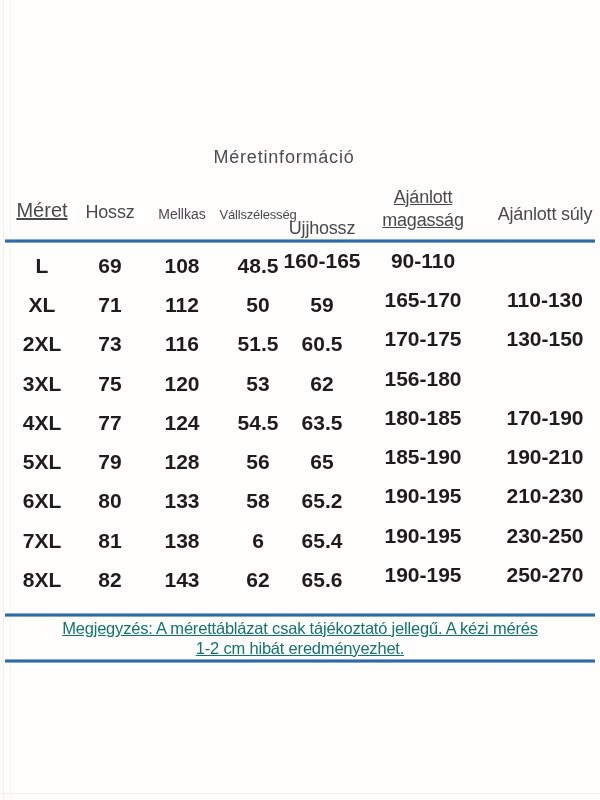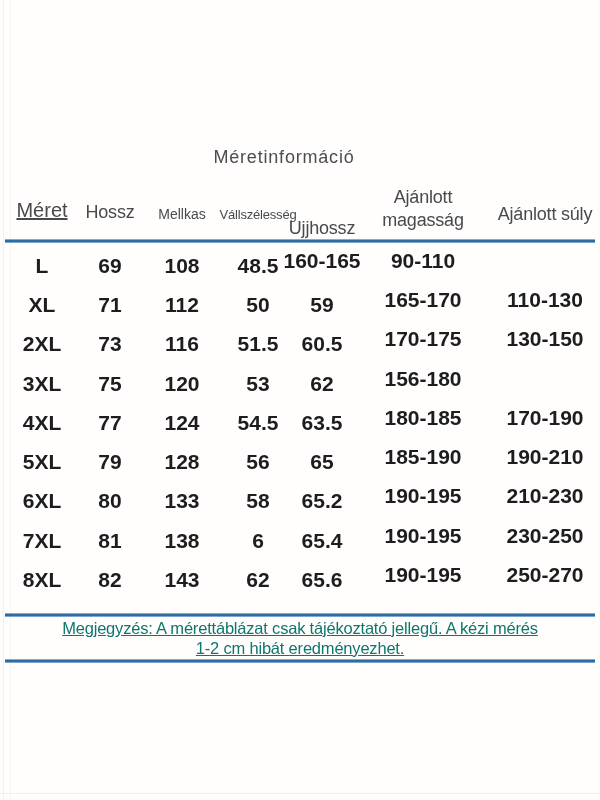--- a/index.html
+++ b/index.html
@@ -38,21 +38,21 @@
     text-align:center;
     white-space:nowrap;
     overflow:visible;
     justify-self:center;
   }
   .th.h0{font-size:20px;padding-bottom:17px;text-decoration:underline;}
   .th.h1{font-size:18px;padding-bottom:16px;letter-spacing:-0.2px;}
   .th.h2{font-size:14px;padding-bottom:17px;}
   .th.h3{font-size:13px;padding-bottom:17px;letter-spacing:-0.2px;}
   .th.h4{font-size:18px;letter-spacing:-0.2px;}
-  .th.h5{font-size:18px;padding-bottom:7px;line-height:23px;white-space:normal;width:134px;letter-spacing:-0.2px;}
+  .th.h5{font-size:18px;padding-bottom:7px;line-height:23px;white-space:normal;width:134px;letter-spacing:-0.2px;text-decoration:underline;}
   .th.h6{font-size:18px;padding-bottom:14px;letter-spacing:-0.2px;}
 
   .blue-line{
     position:absolute;left:5px;right:5px;height:4px;
     background:linear-gradient(to bottom,#c3d8ea 0%,#2e6da4 30%,#2b6aa3 72%,#c3d8ea 100%);
   }
   .line-head{top:239px;}
 
   .tbody{
     position:absolute;top:243px;left:0;width:600px;

